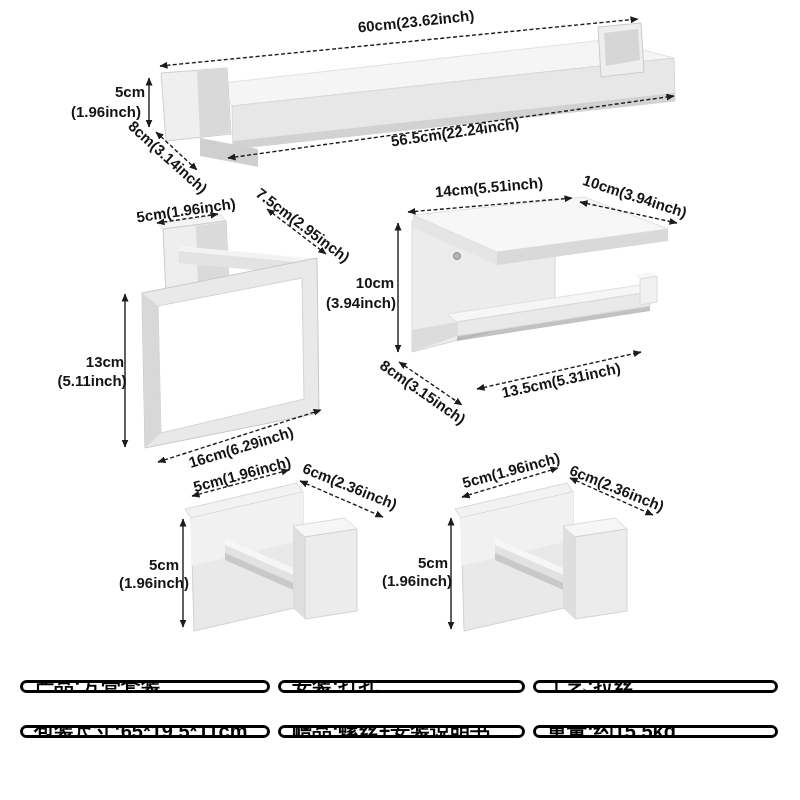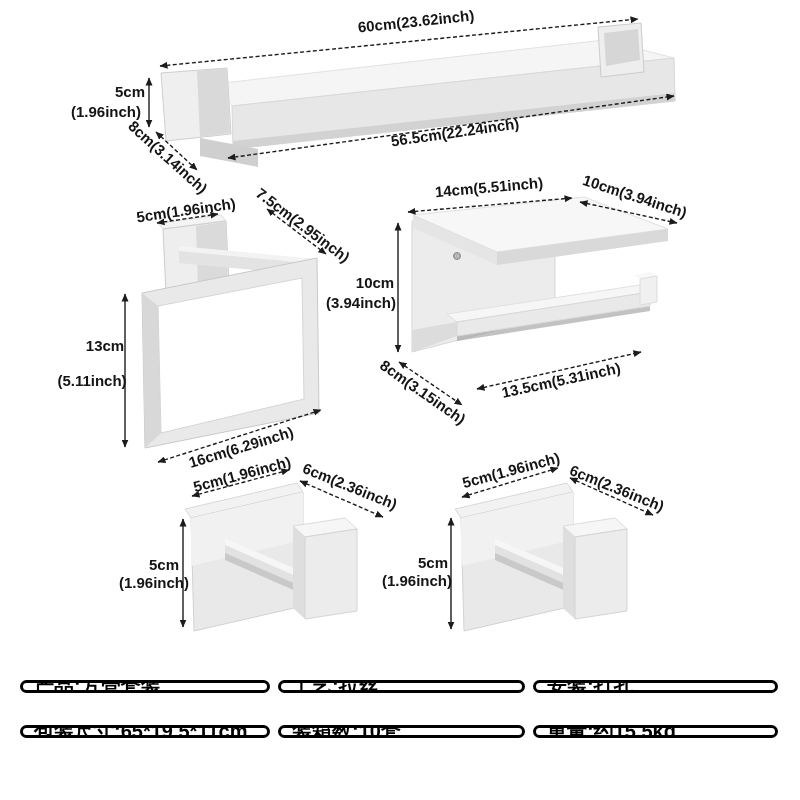--- a/index.html
+++ b/index.html
@@ -118,21 +118,21 @@
   </svg>
 
   <div class="dim" style="left:416px;top:21px;transform:translate(-50%,-50%) rotate(-6deg);">60cm(23.62inch)</div>
   <div class="dim" style="left:455px;top:132px;transform:translate(-50%,-50%) rotate(-8deg);">56.5cm(22.24inch)</div>
   <div class="dim" style="left:130px;top:91px;">5cm</div>
   <div class="dim small" style="left:106px;top:111px;">(1.96inch)</div>
   <div class="dim" style="left:168px;top:157px;transform:translate(-50%,-50%) rotate(42deg);">8cm(3.14inch)</div>
 
   <div class="dim" style="left:186px;top:210px;transform:translate(-50%,-50%) rotate(-8deg);">5cm(1.96inch)</div>
   <div class="dim" style="left:303px;top:225px;transform:translate(-50%,-50%) rotate(37deg);">7.5cm(2.95inch)</div>
-  <div class="dim" style="left:105px;top:345px;">13cm</div>
+  <div class="dim" style="left:105px;top:361px;">13cm</div>
   <div class="dim small" style="left:92px;top:380px;">(5.11inch)</div>
   <div class="dim" style="left:241px;top:447px;transform:translate(-50%,-50%) rotate(-17deg);">16cm(6.29inch)</div>
 
   <div class="dim" style="left:489px;top:187px;transform:translate(-50%,-50%) rotate(-5deg);">14cm(5.51inch)</div>
   <div class="dim" style="left:635px;top:196px;transform:translate(-50%,-50%) rotate(18deg);">10cm(3.94inch)</div>
   <div class="dim" style="left:375px;top:282px;">10cm</div>
   <div class="dim small" style="left:361px;top:302px;">(3.94inch)</div>
   <div class="dim" style="left:423px;top:392px;transform:translate(-50%,-50%) rotate(35deg);">8cm(3.15inch)</div>
   <div class="dim" style="left:561px;top:380px;transform:translate(-50%,-50%) rotate(-12deg);">13.5cm(5.31inch)</div>
 
@@ -141,20 +141,20 @@
   <div class="dim" style="left:164px;top:564px;">5cm</div>
   <div class="dim small" style="left:154px;top:582px;">(1.96inch)</div>
 
   <div class="dim" style="left:511px;top:470px;transform:translate(-50%,-50%) rotate(-15deg);">5cm(1.96inch)</div>
   <div class="dim" style="left:617px;top:488px;transform:translate(-50%,-50%) rotate(22deg);">6cm(2.36inch)</div>
   <div class="dim" style="left:433px;top:562px;">5cm</div>
   <div class="dim small" style="left:417px;top:580px;">(1.96inch)</div>
 
   <div class="spec-table">
     <div class="cell">产品:方管套装</div>
+    <div class="cell">安装:打孔</div>
     <div class="cell">工艺:拉丝</div>
-    <div class="cell">安装:打孔</div>
     <div class="cell">包装尺寸:65*19.5*11cm</div>
-    <div class="cell">装箱数:10套</div>
+    <div class="cell">赠品:螺丝+安装说明书</div>
     <div class="cell">重量:约15.5kg</div>
   </div>
 
 </div>
 
 </body></html>

